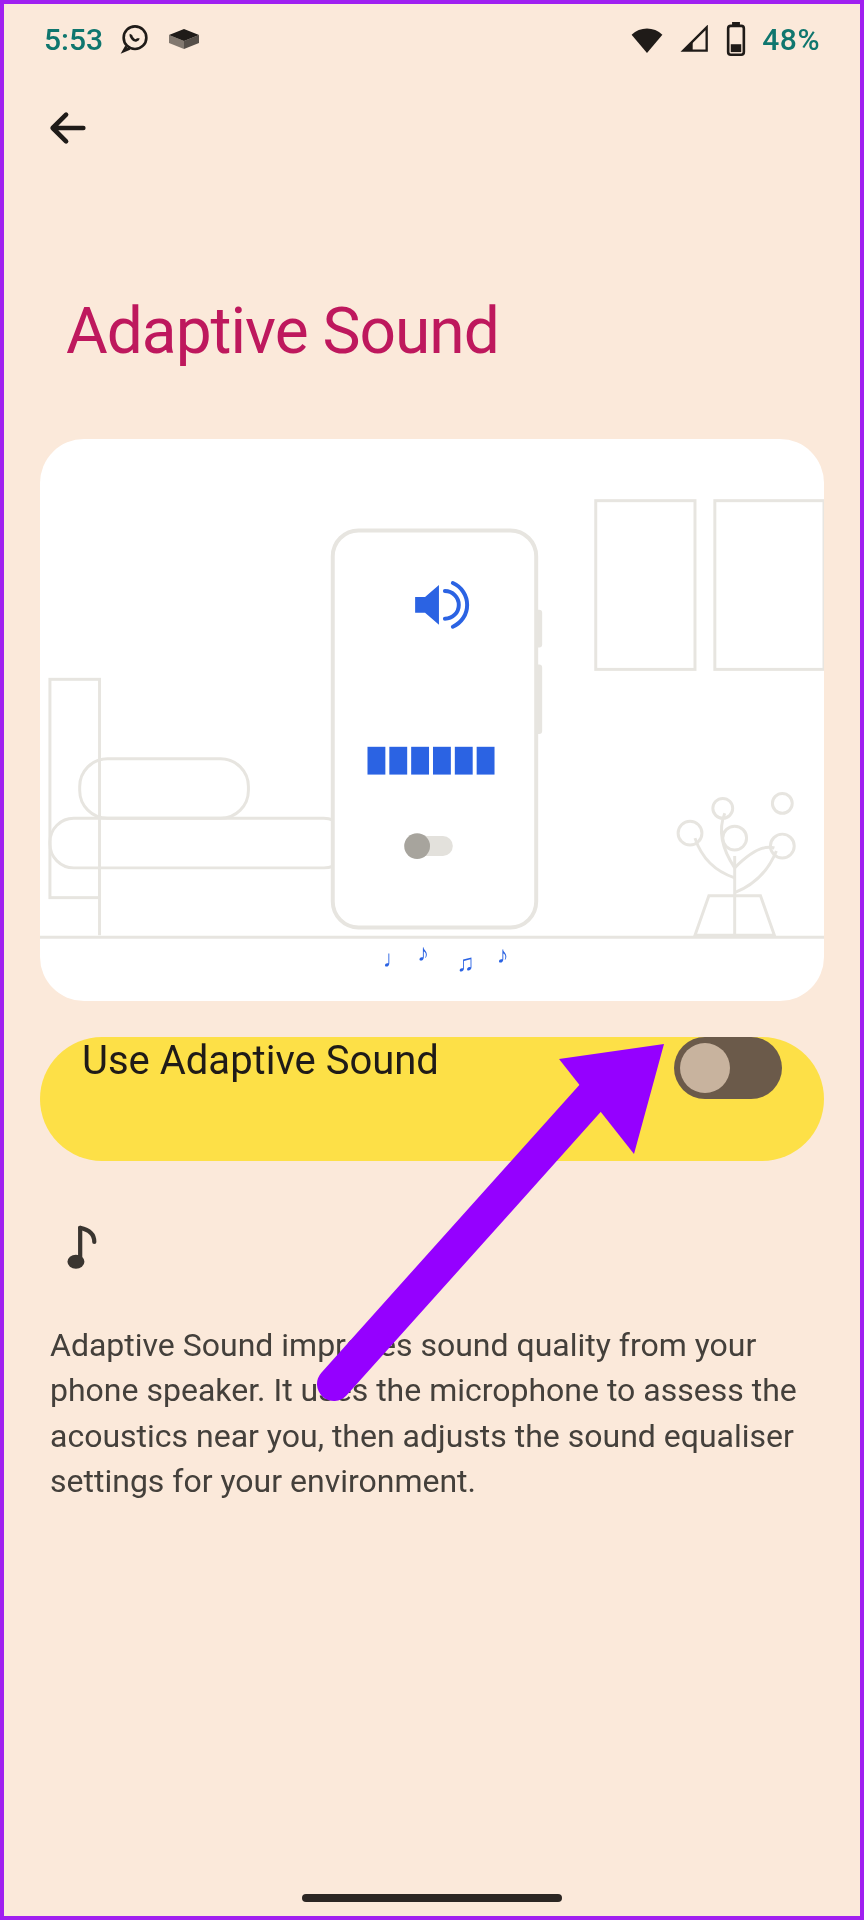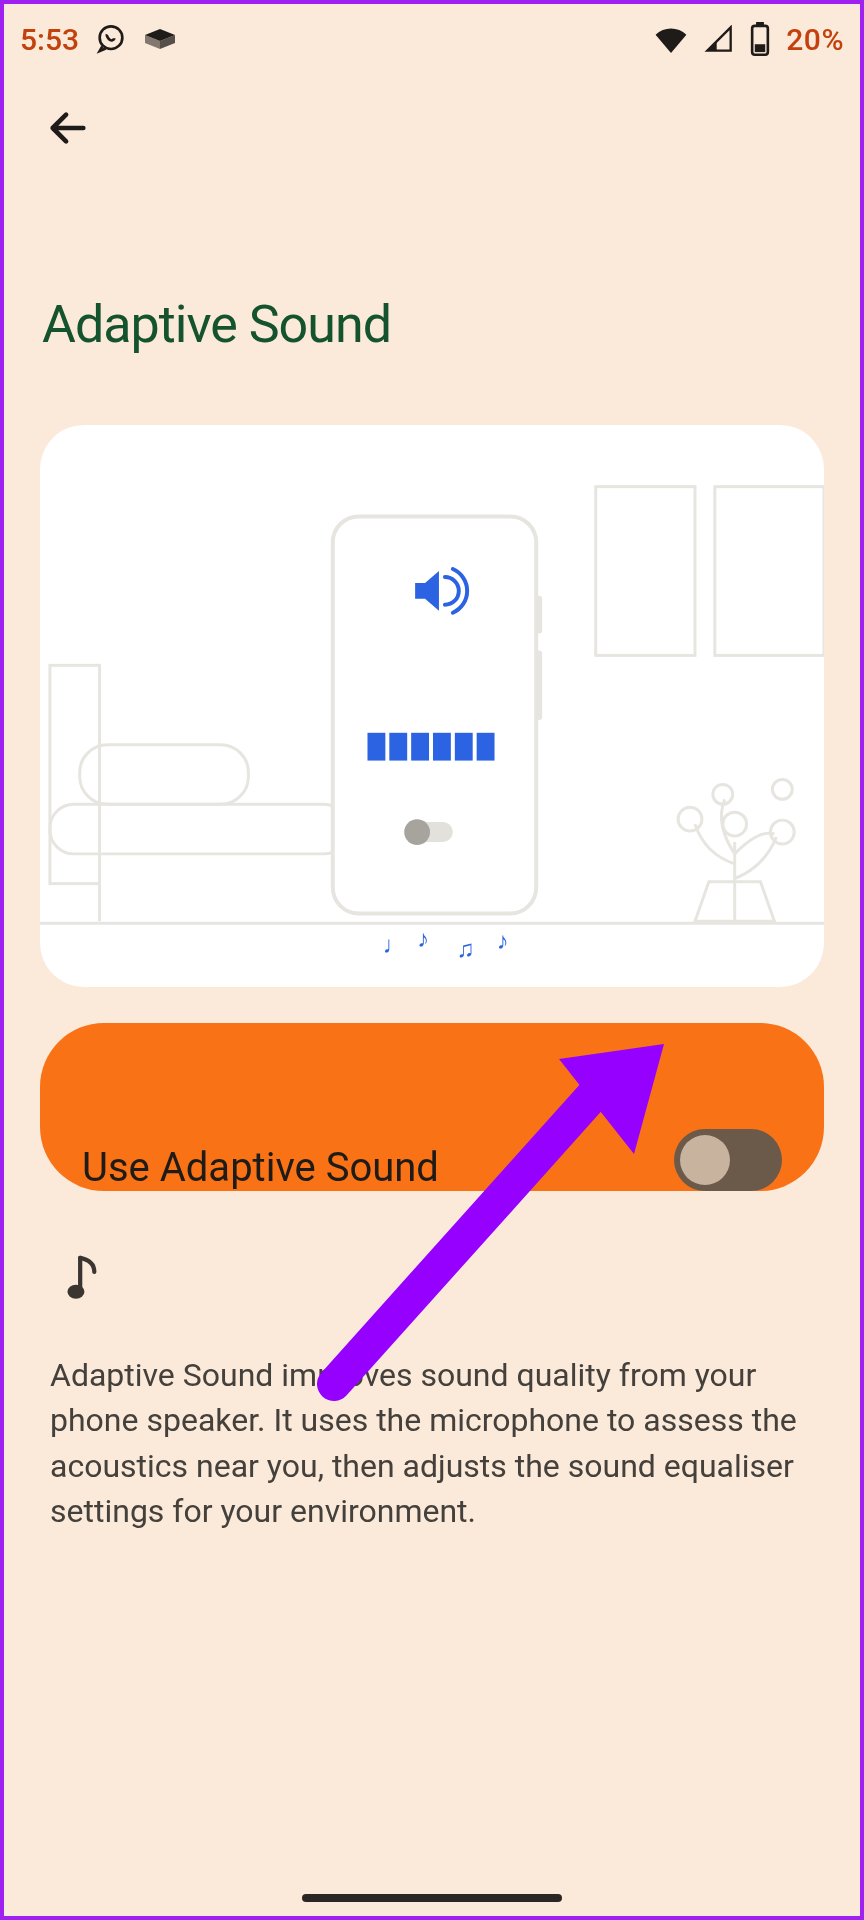--- a/index.html
+++ b/index.html
@@ -17,63 +17,63 @@
     position: relative;
     border: 4px solid #a020f0;
     overflow: hidden;
   }
   
   .status-bar {
     height: 70px;
     display: flex;
     align-items: center;
     justify-content: space-between;
-    padding: 0 16px;
+    padding: 0 40px;
     font-size: 30px;
     font-weight: 500;
-    color: #c2410c;
+    color: #0f766e;
   }
   .status-left, .status-right { display: flex; align-items: center; gap: 16px; }
   .status-right svg, .status-left svg { display: block; }
   .batt-text { font-size: 30px; letter-spacing: 0.5px; }
   
   .nav {
     padding: 18px 24px 0 28px;
   }
   .back-btn {
     width: 72px; height: 72px;
     display: flex; align-items: center; justify-content: center;
     background: transparent; border: none; cursor: pointer;
   }
   
   .page-title {
-    font-size: 52px;
+    font-size: 64px;
     font-weight: 400;
-    color: #14532d;
-    padding: 130px 46px 70px 38px;
+    color: #be185d;
+    padding: 130px 46px 70px 62px;
     letter-spacing: -1px;
   }
   
   .illu-card {
     margin: 0 36px;
     background: #ffffff;
     border-radius: 44px;
     height: 562px;
     position: relative;
     overflow: hidden;
   }
   .illu-svg { width: 100%; height: 100%; display: block; }
   
   .toggle-row {
     margin: 36px 36px 0 36px;
-    background: #f97316;
+    background: #fde047;
     border-radius: 64px;
-    height: 168px;
+    height: 124px;
     display: flex;
-    align-items: flex-end;
+    align-items: flex-start;
     justify-content: space-between;
     padding: 0 42px 0 42px;
   }
   .toggle-label {
     font-size: 40px;
     color: #1f1b18;
   }
   .switch {
     width: 108px;
     height: 62px;
@@ -162,21 +162,21 @@
             <path d="M2 22 L10 14 L10 22 Z" fill="#1f1b18"></path>
           </svg>
       </span>
       <span>
         <svg width="20" height="34" viewBox="0 0 14 26">
           <rect x="4" y="0" width="6" height="3" fill="#1f1b18"></rect>
           <rect x="1" y="3" width="12" height="22" rx="2" fill="none" stroke="#1f1b18" stroke-width="2"></rect>
           <rect x="3" y="17" width="8" height="6" fill="#1f1b18"></rect>
         </svg>
       </span>
-      <span class="batt-text">20%</span>
+      <span class="batt-text">48%</span>
     </div>
   </div>
 
   <div class="nav">
     <button class="back-btn">
       <svg width="46" height="46" viewBox="0 0 24 24">
         <path d="M20 12H4M4 12l7-7M4 12l7 7" stroke="#1f1b18" stroke-width="2.4" fill="none" stroke-linecap="round" stroke-linejoin="round"></path>
       </svg>
     </button>
   </div>

